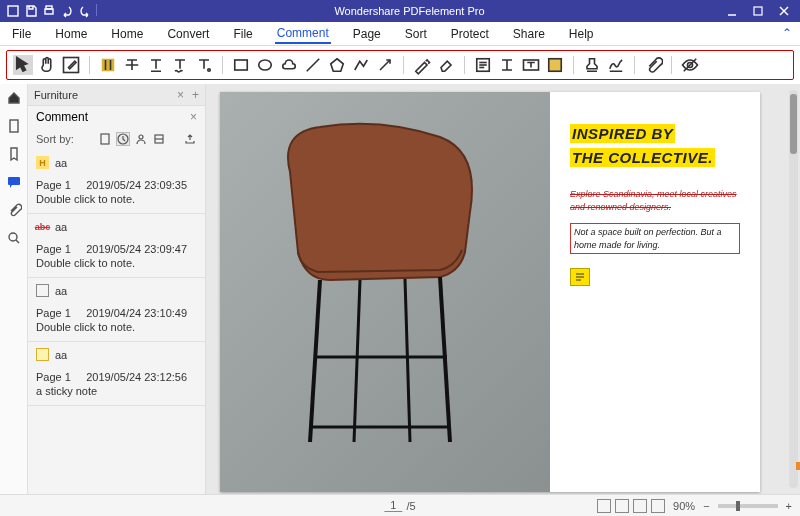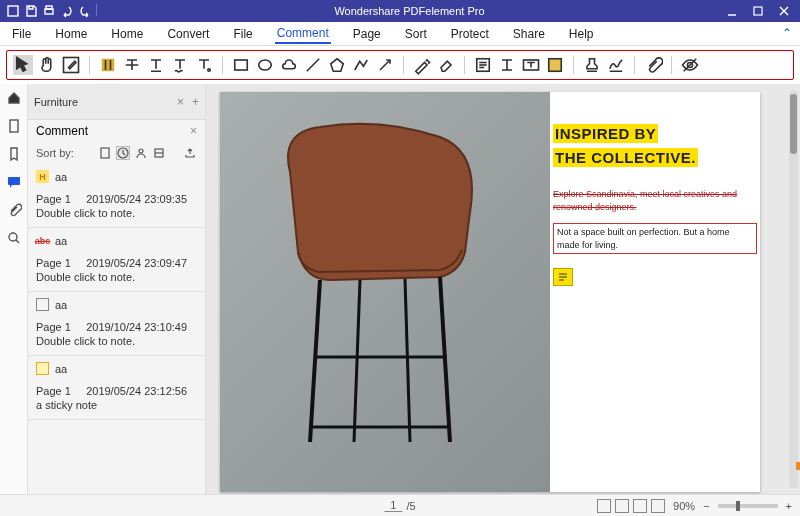--- a/index.html
+++ b/index.html
@@ -25,21 +25,21 @@
 .toolbar .tb svg { stroke:#333; fill:none; stroke-width:1.3; }
 .toolbar .tb.active { background:#d8d8d8; }
 
 .workspace { display:flex; height: calc(516px - 22px - 24px - 38px - 22px); }
 .rail { width: 28px; background:#fafafa; border-right:1px solid #e0e0e0; display:flex; flex-direction:column; align-items:center; gap:12px; padding-top:6px; }
 .rail .ri { width:16px; height:16px; cursor:pointer; display:flex; align-items:center; justify-content:center; }
 .rail .ri svg { stroke:#555; fill:none; stroke-width:1.4; }
 .rail .ri.active svg { stroke:#2255dd; fill:#2255dd; }
 
 .sidepanel { width: 178px; background:#f4f4f4; border-right:1px solid #ddd; display:flex; flex-direction:column; font-size:11px; }
-.tabbar { height:36px; background:#eaeaea; display:flex; align-items:center; padding:0 6px; gap:8px; border-bottom:1px solid #ddd; }
+.tabbar { height:22px; background:#eaeaea; display:flex; align-items:center; padding:0 6px; gap:8px; border-bottom:1px solid #ddd; }
 .tabbar .tab-name { flex:1; color:#333; }
 .tabbar .close, .tabbar .add { color:#888; cursor:pointer; font-size:12px; }
 
 .panel-title { height:22px; display:flex; align-items:center; padding:0 8px; font-size:12px; justify-content:space-between; }
 .sortbar { height:22px; display:flex; align-items:center; padding:0 8px; gap:4px; color:#555; }
 .sortbar .sort-label { margin-right:20px; }
 .sortbar .si { width:14px; height:14px; display:flex; align-items:center; justify-content:center; border:1px solid transparent; }
 .sortbar .si.active { border-color:#bbb; background:#e8e8e8; }
 .sortbar .si svg { stroke:#555; fill:none; stroke-width:1.2; }
 .sortbar .spacer { flex:1; }
@@ -53,21 +53,21 @@
 .c-icon.box { border:1px solid #888; }
 .c-icon.note { border:1px solid #d8b030; background:#fff3b0; }
 .ci-name { font-size:11px; color:#333; }
 .ci-meta { font-size:11px; color:#333; margin-top:10px; }
 .ci-body { font-size:11px; color:#333; margin-top:2px; }
 
 .content { flex:1; background:#e8e8e8; position:relative; overflow:hidden; }
 .page { position:absolute; left:14px; top:8px; width:540px; height:400px; background:#fff; box-shadow:0 1px 3px rgba(0,0,0,0.3); display:flex; }
 .page-left { width:330px; background: linear-gradient(135deg, #aab0b0 0%, #8b9090 100%); position:relative; }
 .chair { position:absolute; left:30px; top:20px; width:260px; height:340px; }
-.page-right { width:210px; padding:30px 3px; font-family: Georgia, serif; font-size:10px; color:#222; }
+.page-right { width:210px; padding:30px 20px; font-family: Georgia, serif; font-size:10px; color:#222;font-style:italic; }
 .hl { background:#ffe100; font-weight:900; font-size:15px; letter-spacing:0.5px; display:inline; line-height:1.6; padding:1px 2px; }
 .strike-block { margin-top:18px; color:#b02020; text-decoration:line-through; font-size:9px; line-height:1.4; }
 .plain-block { margin-top:12px; font-size:9px; line-height:1.5; }
 .boxed { margin-top:10px; border:1px solid #d03030; padding:2px 3px; font-size:9px; line-height:1.4; }
 .bold-line { margin-top:12px; font-weight:bold; font-size:9px; }
 .sticky { margin-top:14px; width:20px; height:18px; background:#ffe100; border:1px solid #b8a000; display:flex; align-items:center; justify-content:center; }
 
 .vscroll { position:absolute; right:2px; top:6px; bottom:6px; width:9px; background:#ddd; border-radius:4px; }
 .vthumb { position:absolute; top:4px; left:1px; width:7px; height:60px; background:#999; border-radius:3px; }
 
@@ -392,21 +392,21 @@
             <span class="ci-name">aa</span>
           </div>
         <div class="ci-meta" style="white-space:pre">Page 1     2019/05/24 23:09:47</div>
         <div class="ci-body">Double click to note.</div>
       </div>
       <div class="comment-item">
         <div class="ci-head">
             <span class="c-icon box"></span>
             <span class="ci-name">aa</span>
           </div>
-        <div class="ci-meta" style="white-space:pre">Page 1     2019/10/24 23:10:49</div>
+        <div class="ci-meta" style="white-space:pre">Page 1     2019/04/24 23:10:49</div>
         <div class="ci-body">Double click to note.</div>
       </div>
       <div class="comment-item">
         <div class="ci-head">
             <span class="c-icon note"></span>
             <span class="ci-name">aa</span>
           </div>
         <div class="ci-meta" style="white-space:pre">Page 1     2019/05/24 23:12:56</div>
         <div class="ci-body">a sticky note</div>
       </div>

